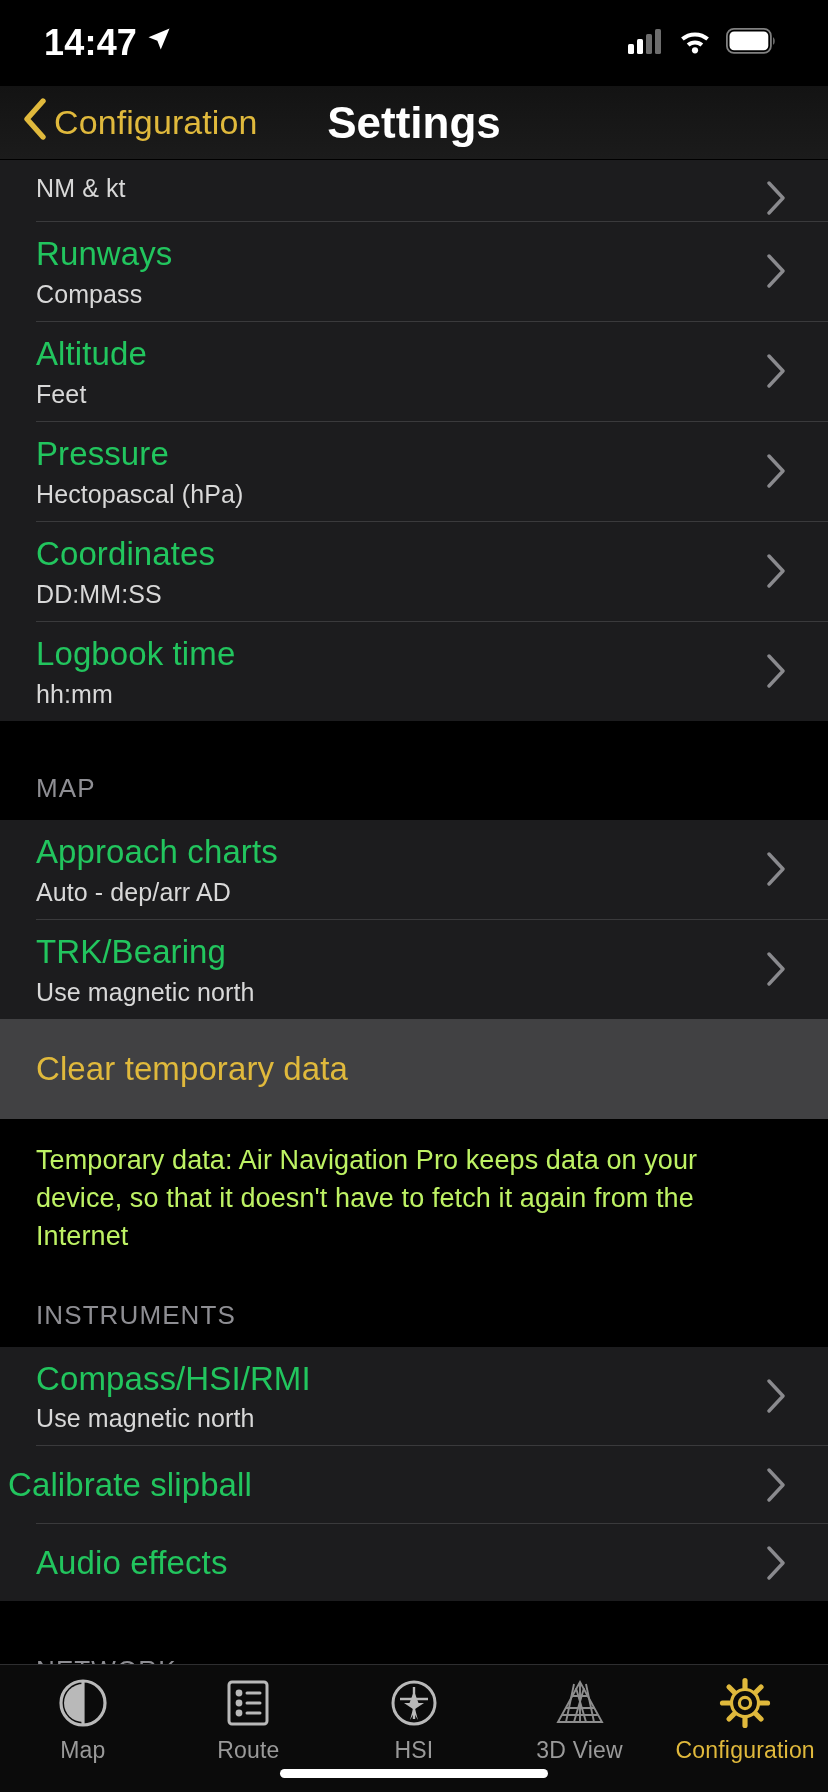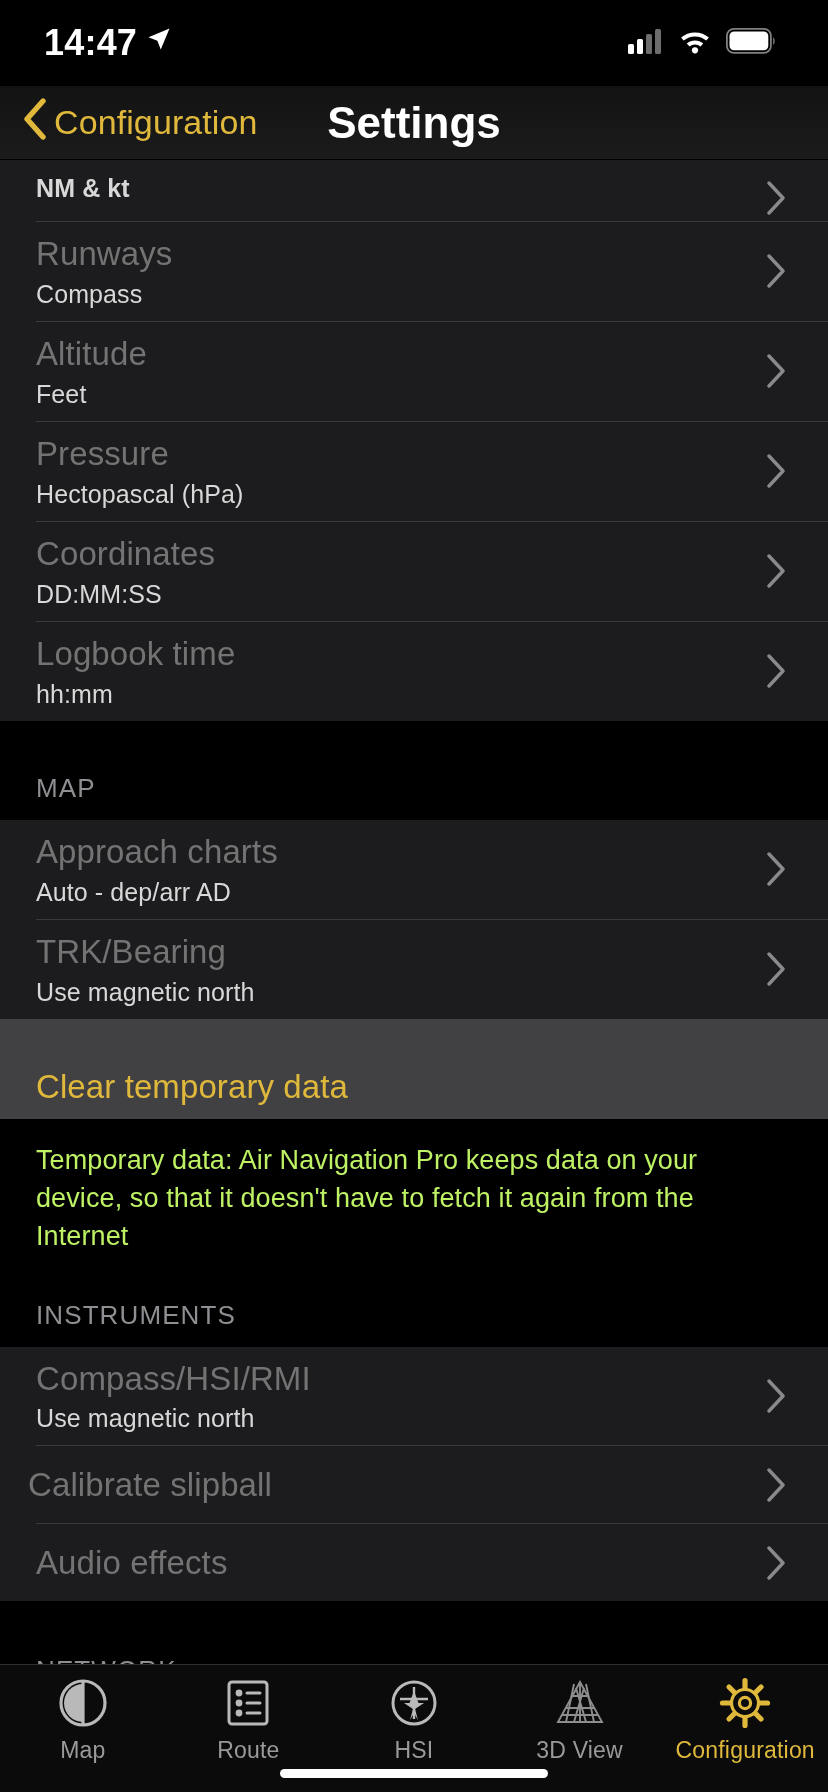--- a/index.html
+++ b/index.html
@@ -46,31 +46,31 @@
   
   .list { position:absolute; top:160px; left:0; right:0; bottom:128px; overflow:hidden; background:#000; }
 
   .group { background:#1c1c1e; }
   .row {
     position:relative; display:flex; align-items:center;
     min-height:77px; padding:0 0 0 36px; background:#1c1c1e;
   }
   .row.clipped { min-height:36px; align-items:flex-end; padding-bottom:6px; }
   .row-text { flex:1; padding:13px 0 12px; }
-  .row-title { color:#737373; font-size:33px; line-height:1.18; letter-spacing:.1px; }
+  .row-title { color:#22c55e; font-size:33px; line-height:1.18; letter-spacing:.1px; }
   .row-sub { color:#d8d8d8; font-size:25px; line-height:1.2; margin-top:5px; letter-spacing:.1px; }
-  .row-sub.only { margin-top:0;font-weight:bold; }
+  .row-sub.only { margin-top:0; }
   .chev {
     width:62px; display:flex; align-items:center; justify-content:flex-start;
     color:#8a8a8e;
   }
   .sep { height:1px; background:#3a3a3c; margin-left:36px; }
 
-  .row.noindent { padding-left:28px; }
-  .row.highlight { background:#414143;align-items:flex-end; }
+  .row.noindent { padding-left:8px; }
+  .row.highlight { background:#414143; }
   .row.highlight .row-title { color:#e0b93c; }
 
   .gap { background:#000; }
   .section-head {
     background:#000; color:#8e8e93;
     font-size:26px; letter-spacing:1.1px;
     padding:0 0 16px 36px;
   }
   .footnote {
     background:#000; color:#bef264;

